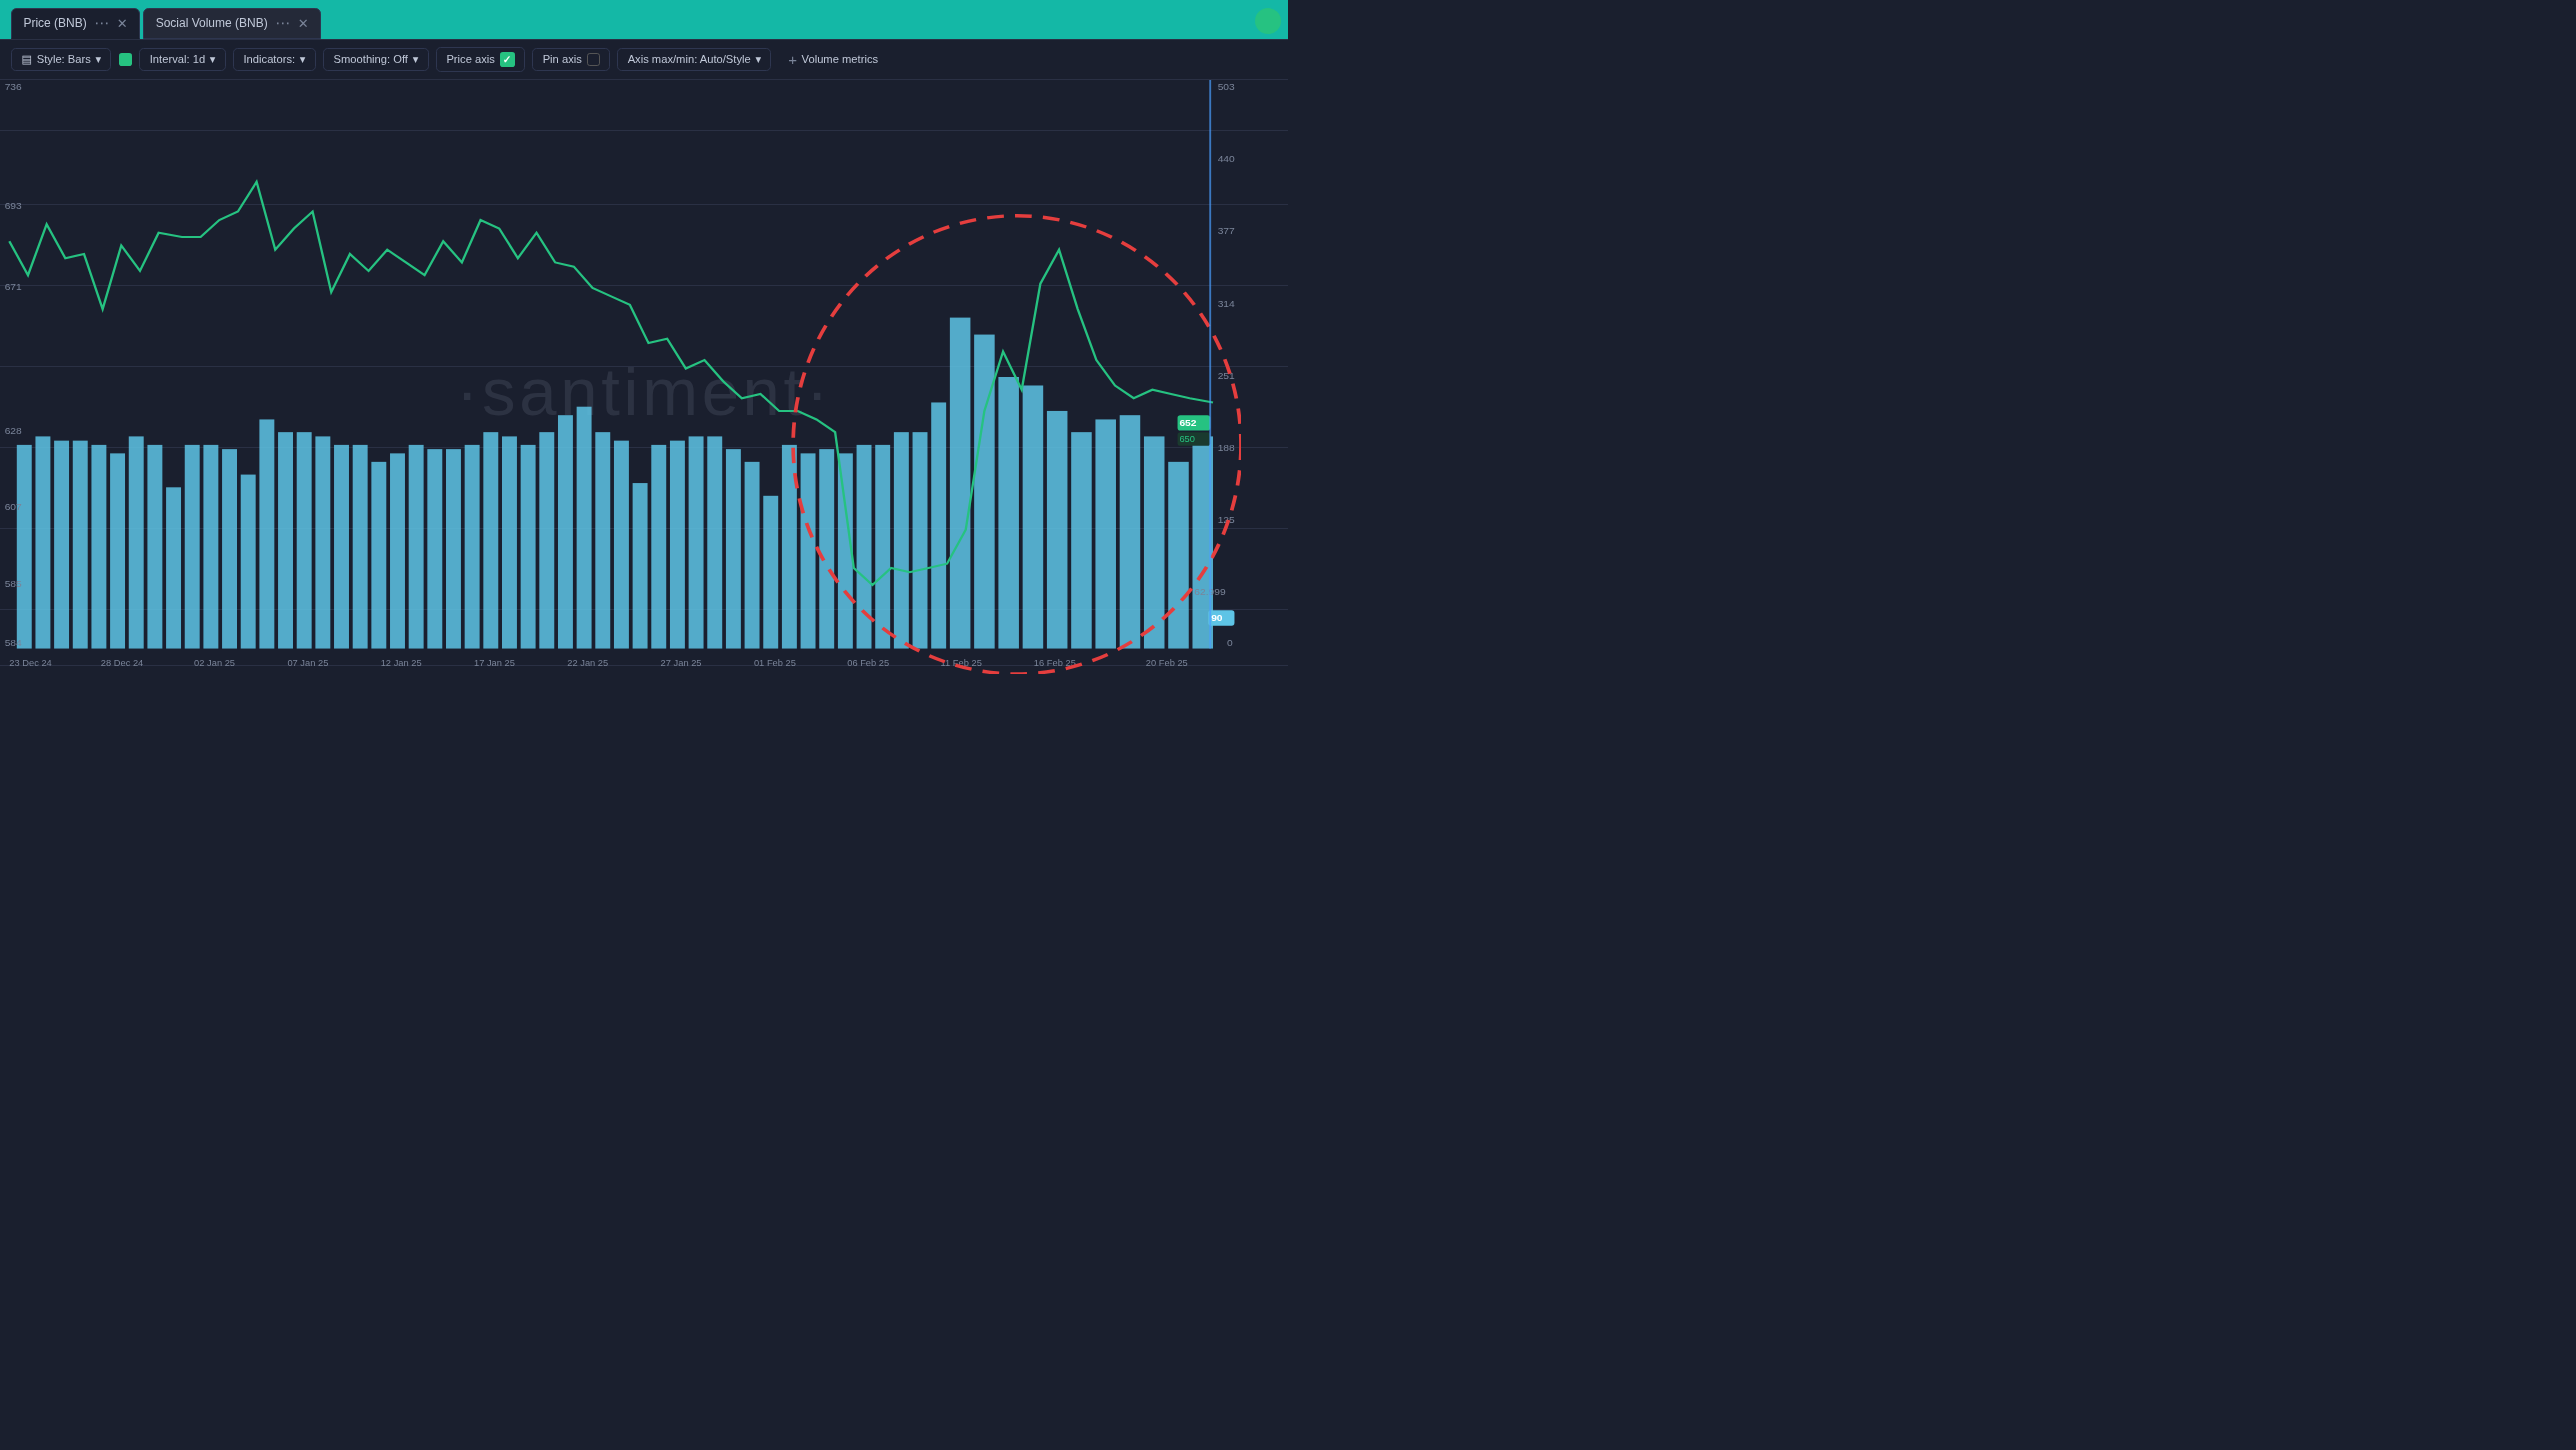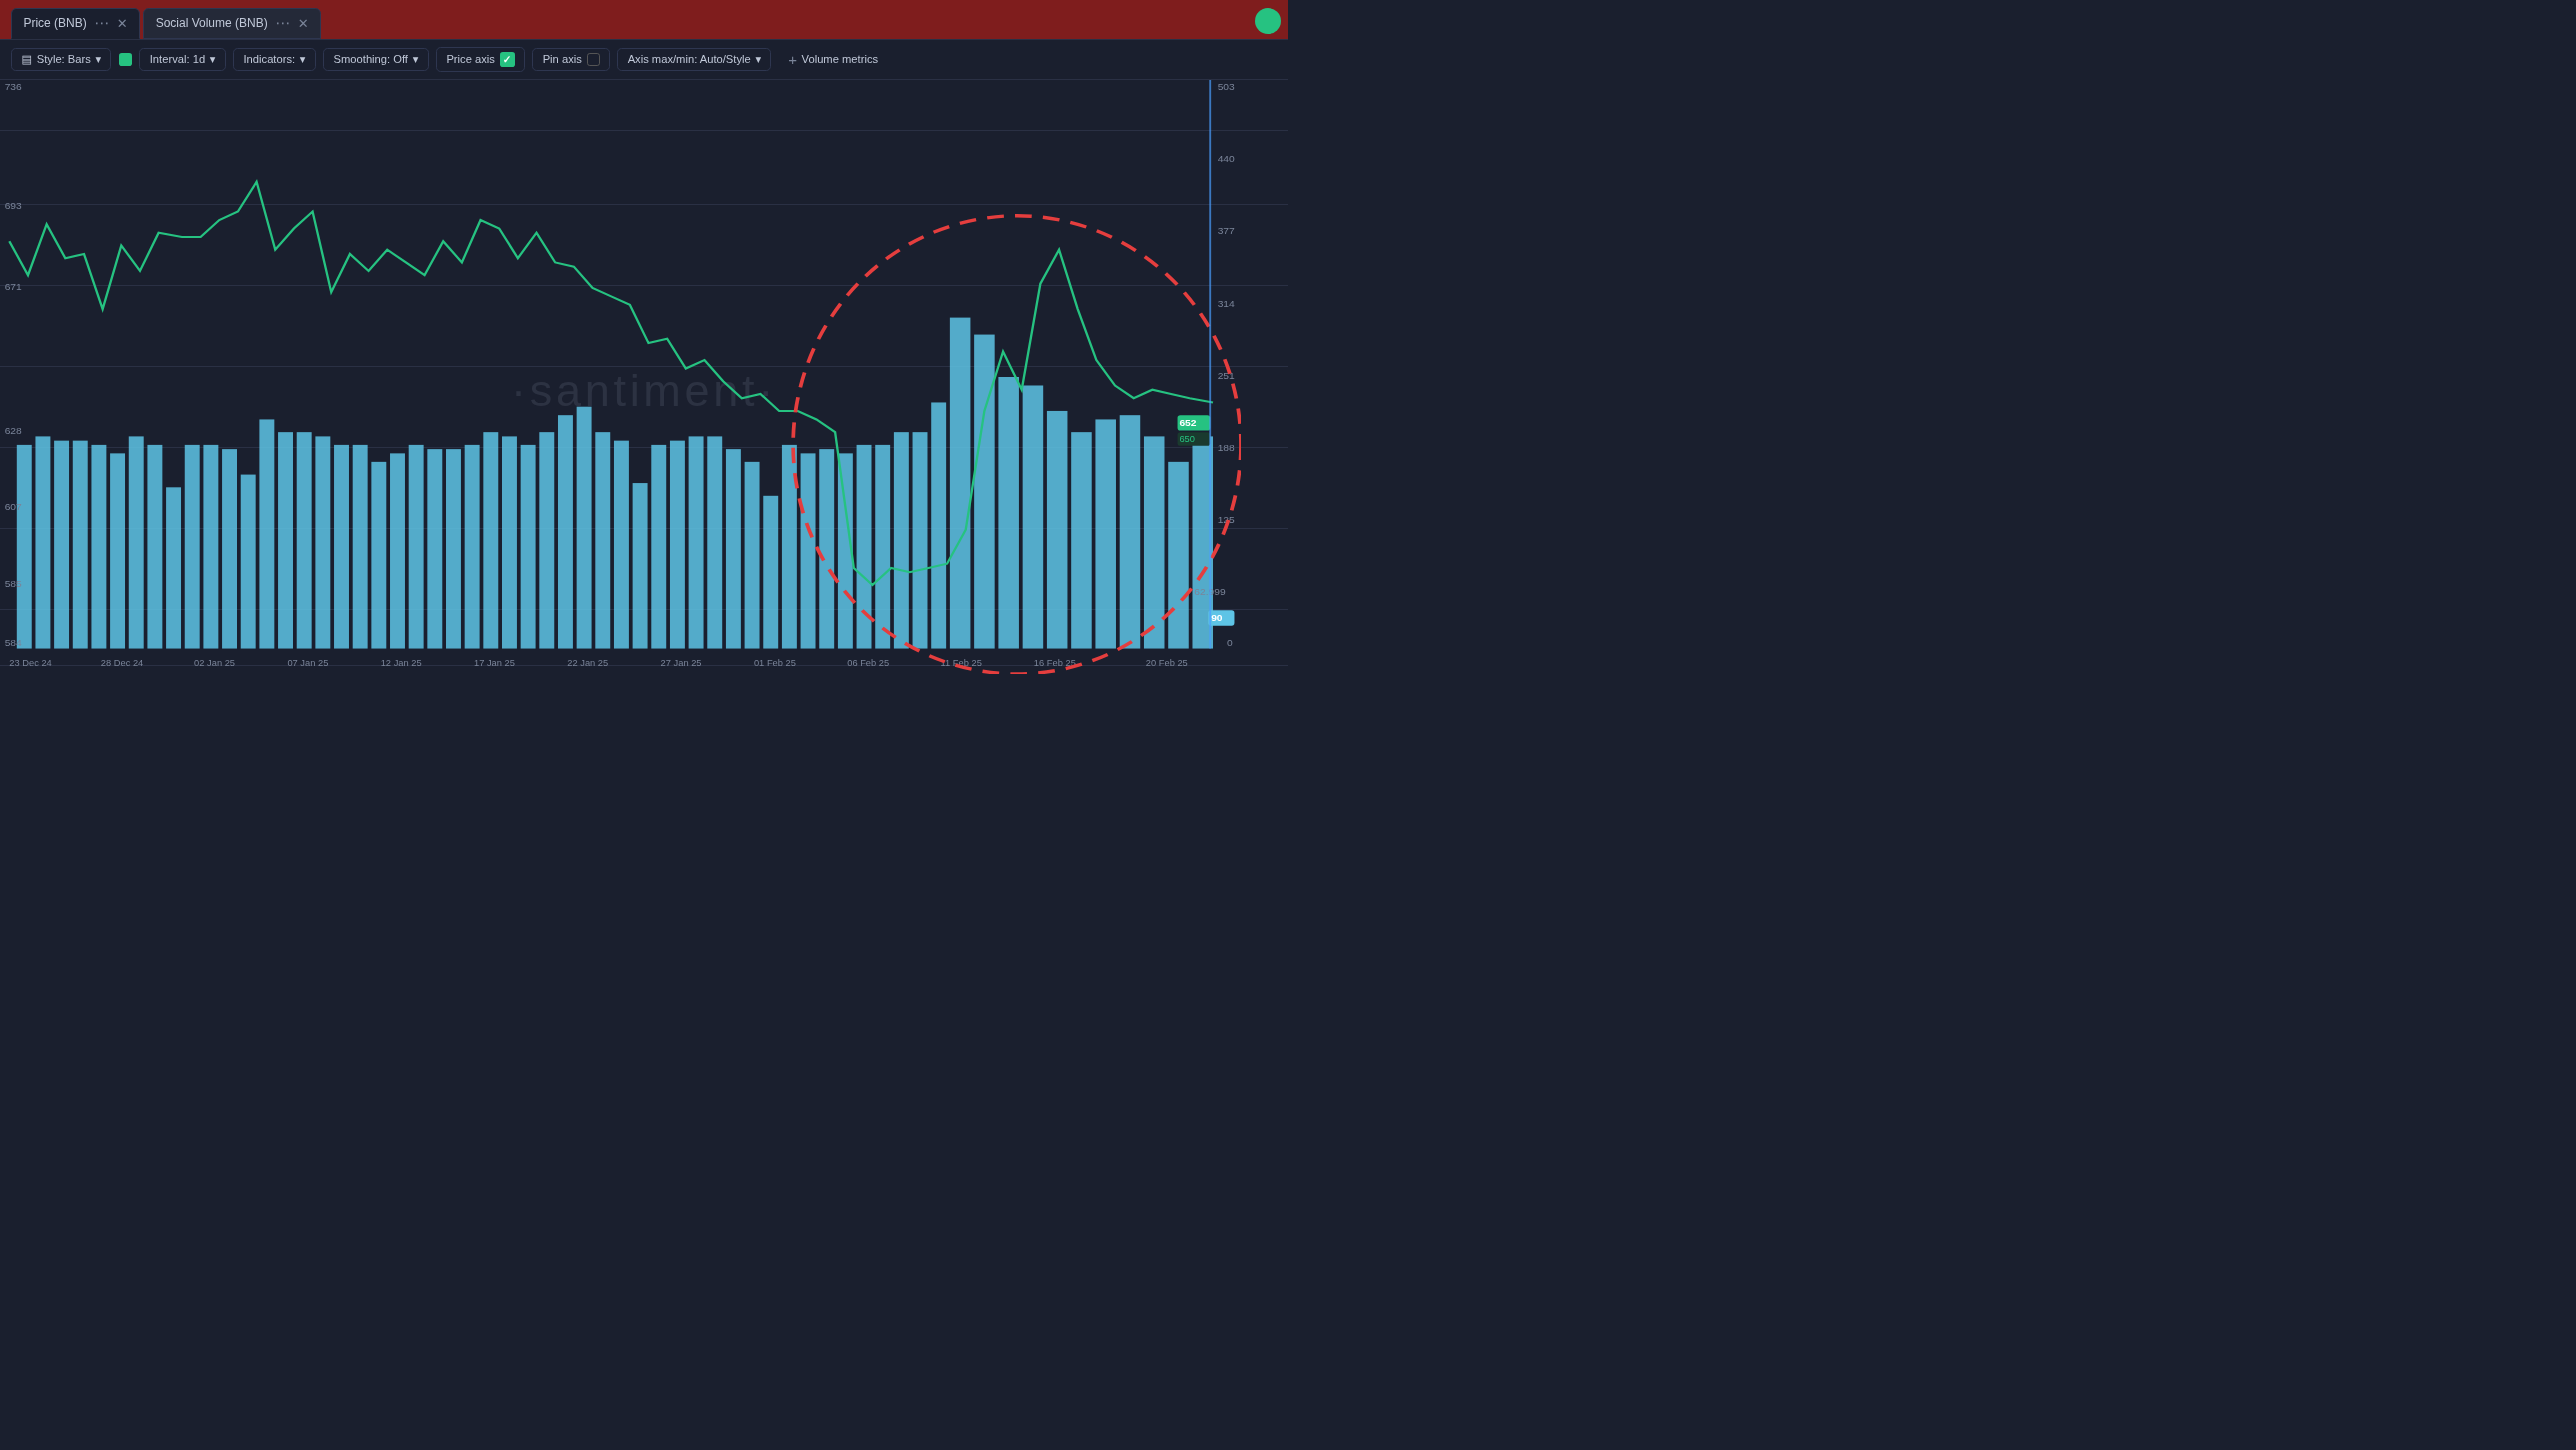--- a/index.html
+++ b/index.html
@@ -8,21 +8,21 @@
       font-family: -apple-system, BlinkMacSystemFont, 'Segoe UI', sans-serif;
       color: #c0c8d8;
       width: 1288px;
       height: 725px;
       overflow: hidden;
       position: relative;
     }
     .top-tabs {
       display: flex;
       align-items: center;
-      background: #7f1d1d;
+      background: #14b8a6;
       padding: 7.5px 11.2px 0;
       gap: 3.7px;
       border-bottom: 0.9px solid #2a3044;
     }
     .tab {
       display: flex;
       align-items: center;
       gap: 5.6px;
       padding: 5.6px 11.2px;
       background: #242938;
@@ -109,21 +109,21 @@
       position: relative;
       width: 100%;
       height: calc(100% - 103px);
       overflow: hidden;
     }
     .watermark {
       position: absolute;
       top: 50%;
       left: 50%;
       transform: translate(-50%, -50%);
-      font-size: 45px;
+      font-size: 67px;
       font-weight: 300;
       color: rgba(180, 190, 210, 0.12);
       letter-spacing: 3.7px;
       pointer-events: none;
       white-space: nowrap;
     }
     .grid-line {
       position: absolute;
       left: 0;
       right: 0;

